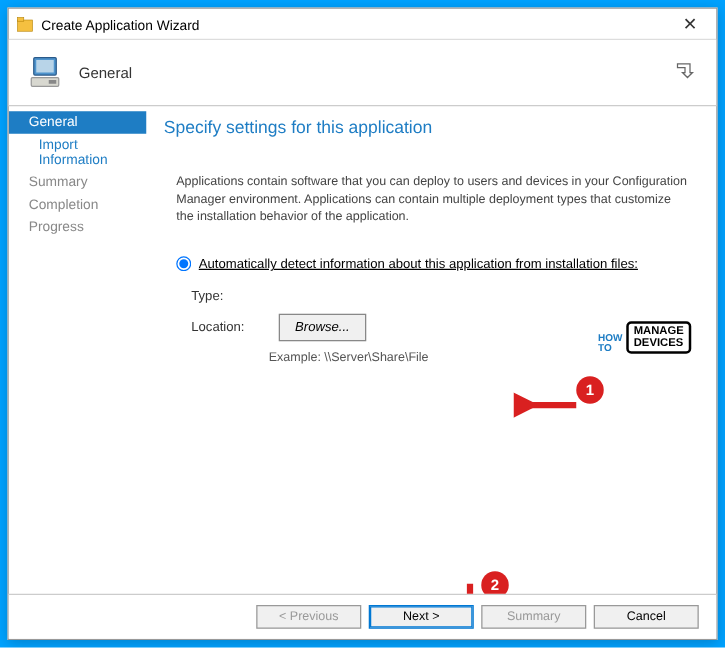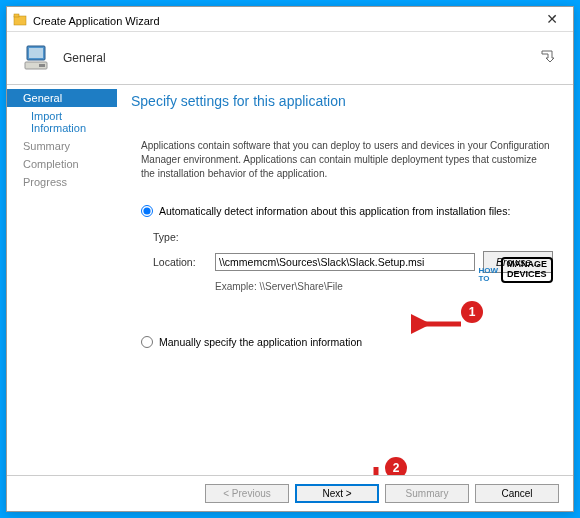--- a/index.html
+++ b/index.html
@@ -158,20 +158,21 @@
       font-weight: bold;
       line-height: 1.1;
     }
     
     .radio-row {
       display: flex;
       align-items: flex-start;
       margin-bottom: 14px;
       font-size: 10.5px;
       margin-left: 10px;
+      text-decoration: underline;
     }
     
     .radio-row input[type="radio"] {
       margin-right: 6px;
       width: 12px;
       height: 12px;
     }
     
     .field-row {
       display: flex;
@@ -376,32 +377,27 @@
         <input type="radio" name="mode" checked="" style="">
         <span>Automatically detect information about this application from installation files:</span>
       </div>
 
       <div class="field-row">
         <span class="field-label">Type:</span>
       </div>
 
       <div class="field-row">
         <span class="field-label">Location:</span>
-        <input class="field-input location-input" type="text" value="\\cmmemcm\Sources\Slack\Slack.Setup.msi" style="">
         <button class="browse-btn">Browse...</button>
       </div>
 
       <div class="example">Example: \\Server\Share\File</div>
 
       <div style="height:20px"></div>
 
-      <div class="radio-row">
-        <input type="radio" name="mode" style="">
-        <span>Manually specify the application information</span>
-      </div>
 
       <svg class="arrow-1" width="56" height="22">
         <defs>
           <marker id="ah1" markerWidth="8" markerHeight="8" refX="2" refY="4" orient="auto">
             <path d="M8,0 L0,4 L8,8 Z" fill="#d92020"></path>
           </marker>
         </defs>
         <line x1="50" y1="11" x2="10" y2="11" stroke="#d92020" stroke-width="5" marker-end="url(#ah1)"></line>
       </svg>
       <div class="callout-1">1</div>

